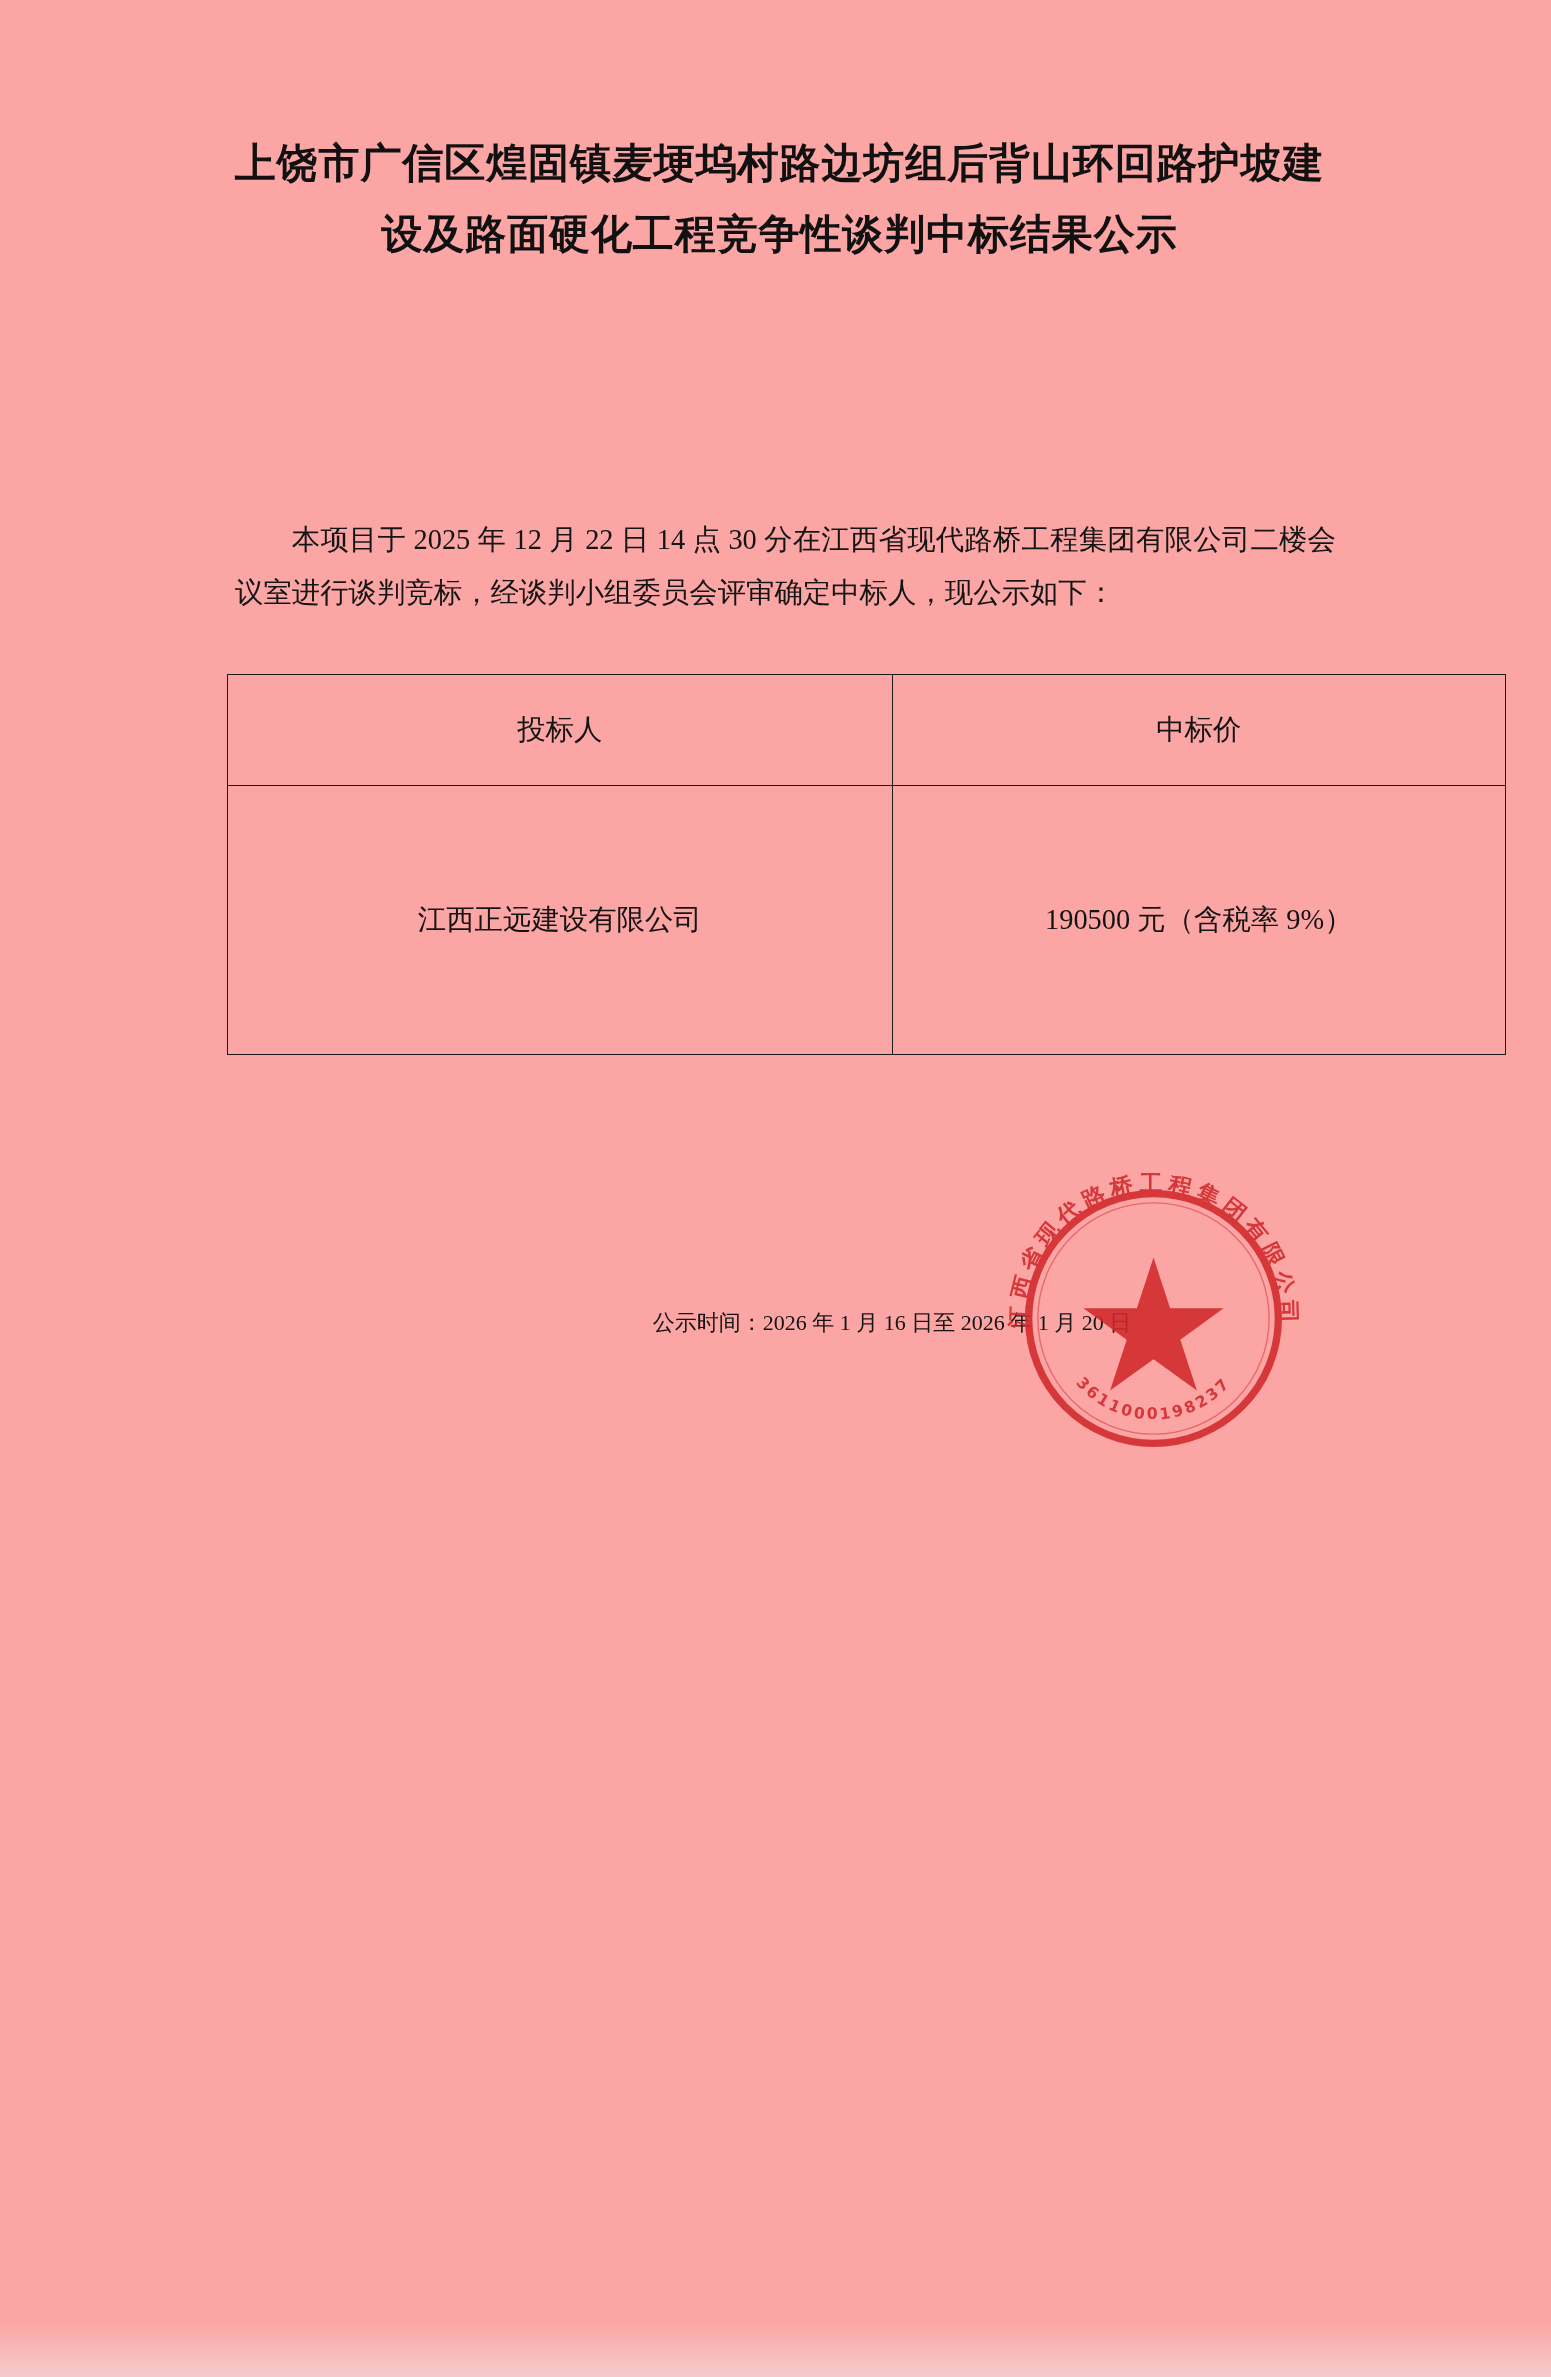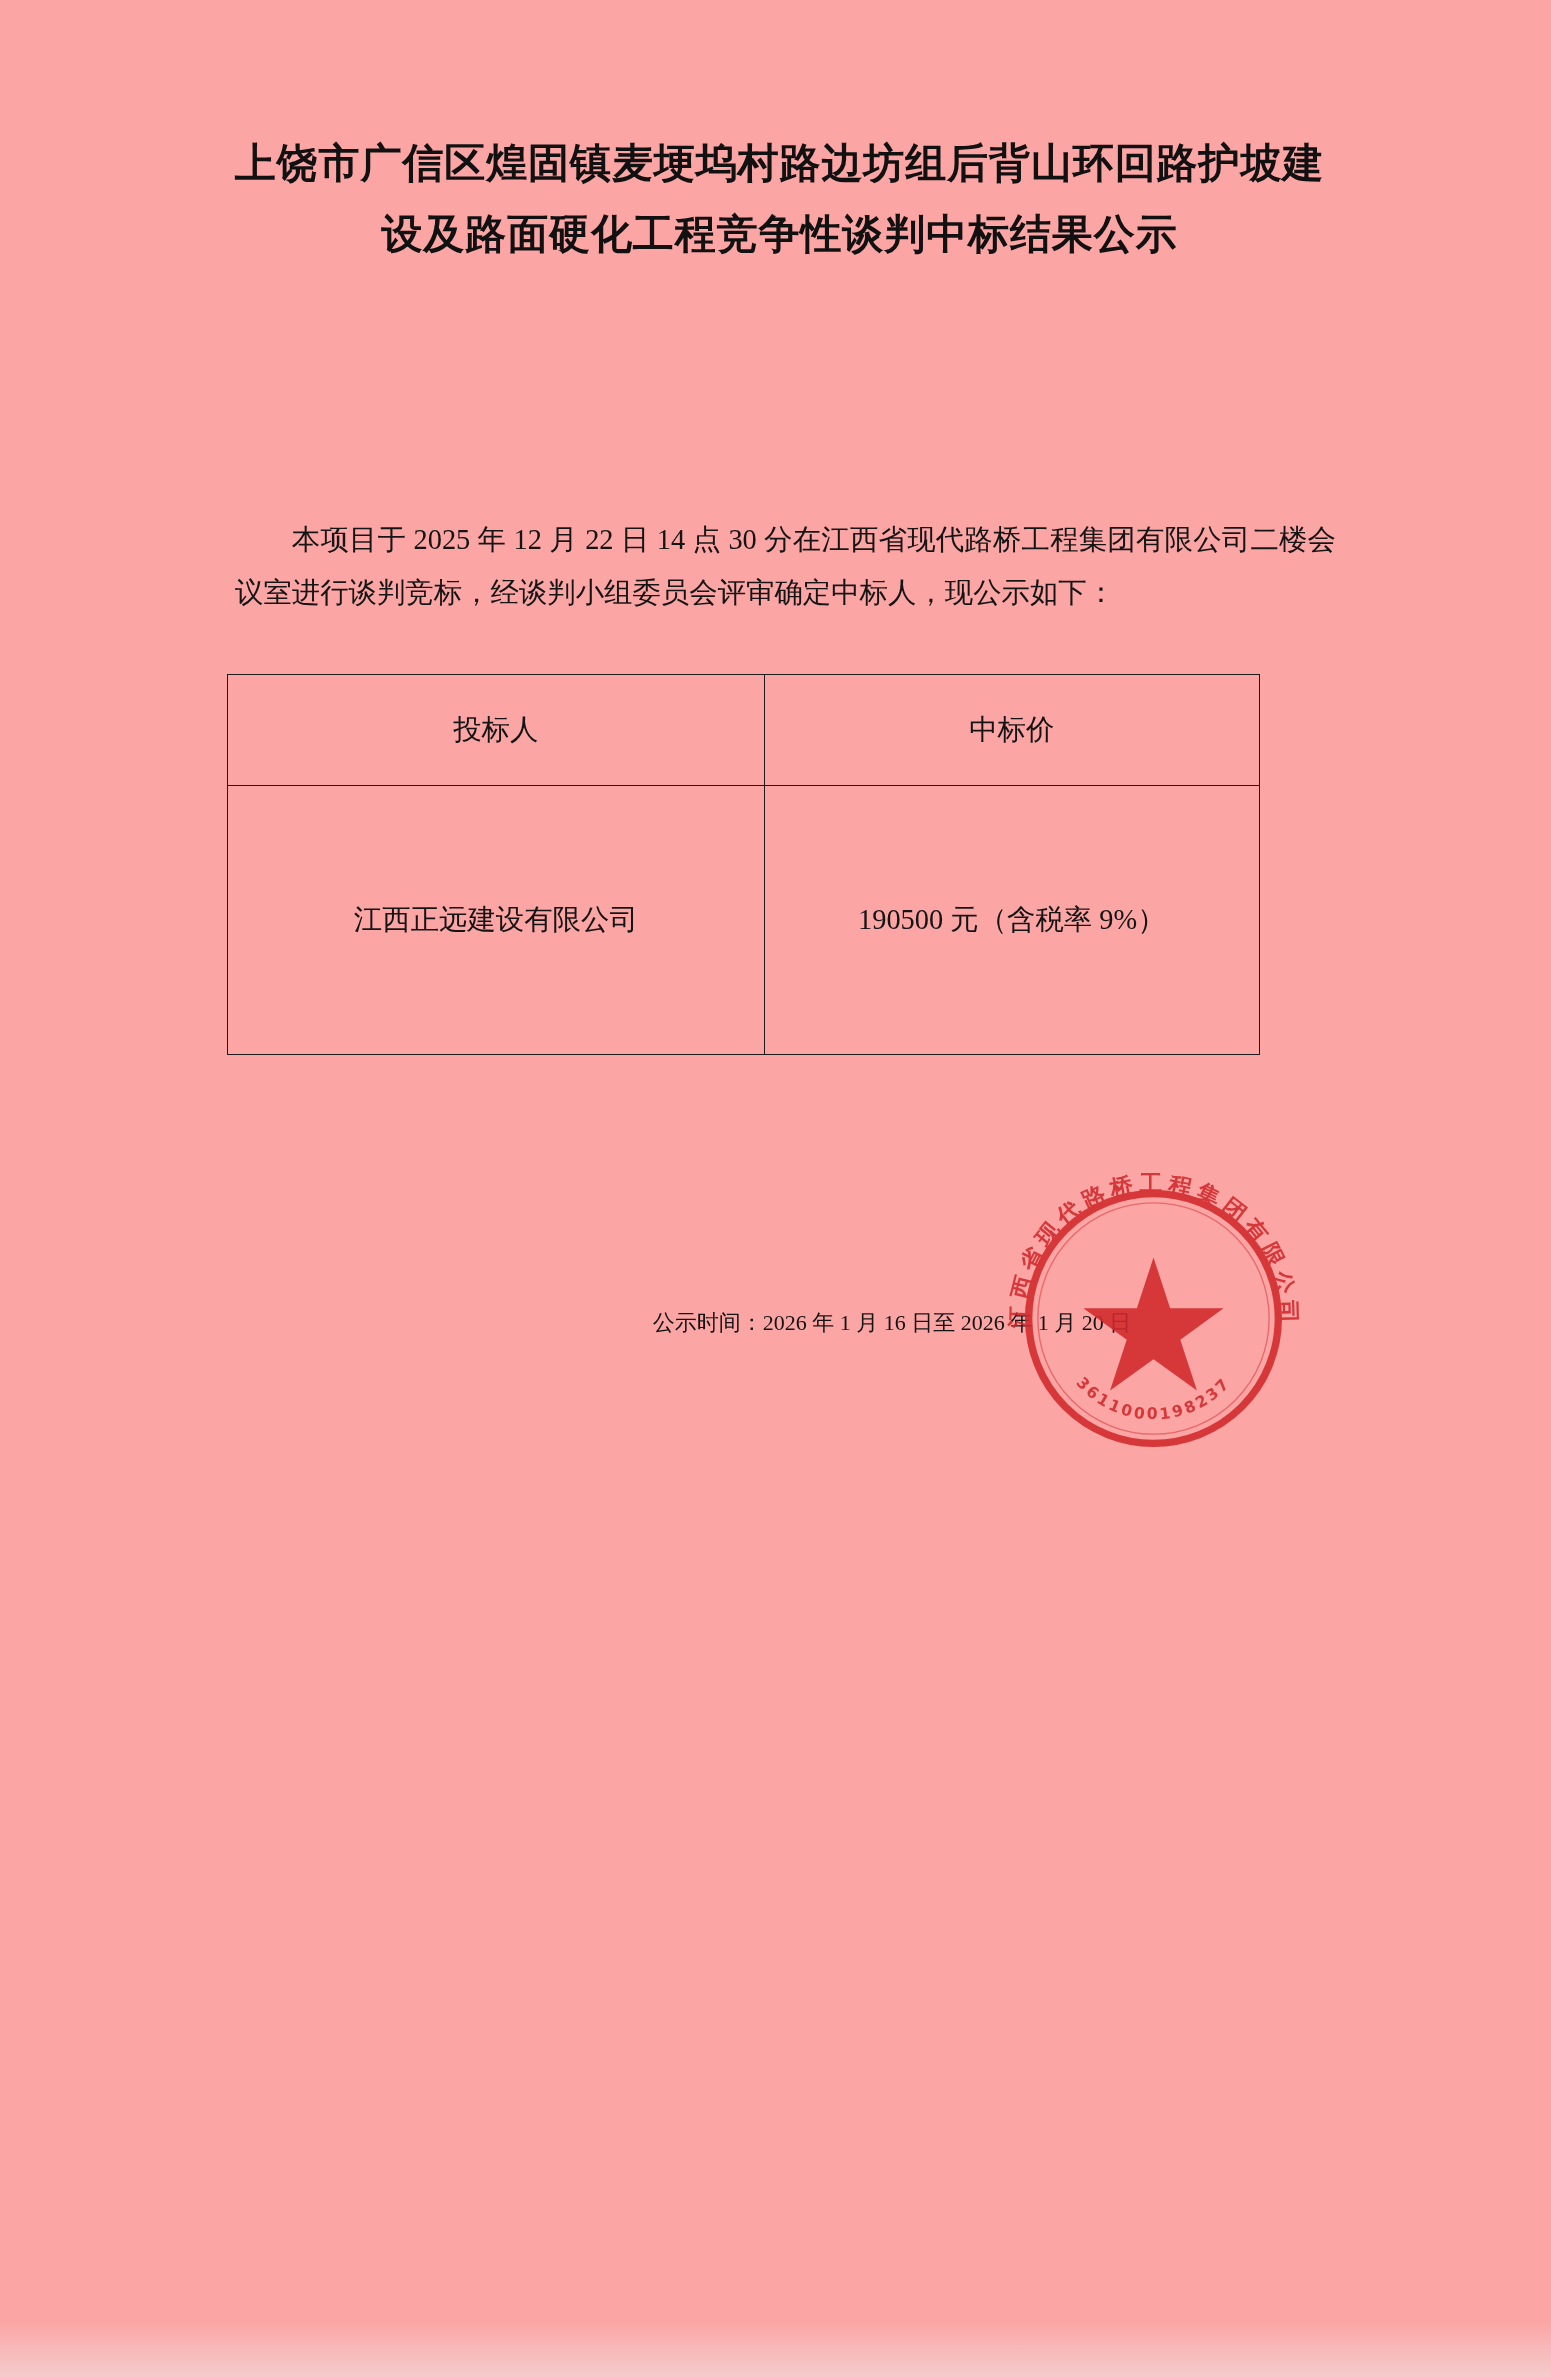--- a/index.html
+++ b/index.html
@@ -54,21 +54,21 @@
     text-align: justify;
     text-indent: 2em;
     color: #151515;
     margin-left: 8px;
   }
 
   table.result-table {
     position: absolute;
     top: 674px;
     left: 227px;
-    width: 1033px;
+    width: 1279px;
     border-collapse: collapse;
     table-layout: fixed;
   }
   table.result-table td, table.result-table th {
     border: 1.8px solid #1c1c1c;
     text-align: center;
     font-weight: normal;
     font-size: 28.4px;
     color: #141414;
   }

